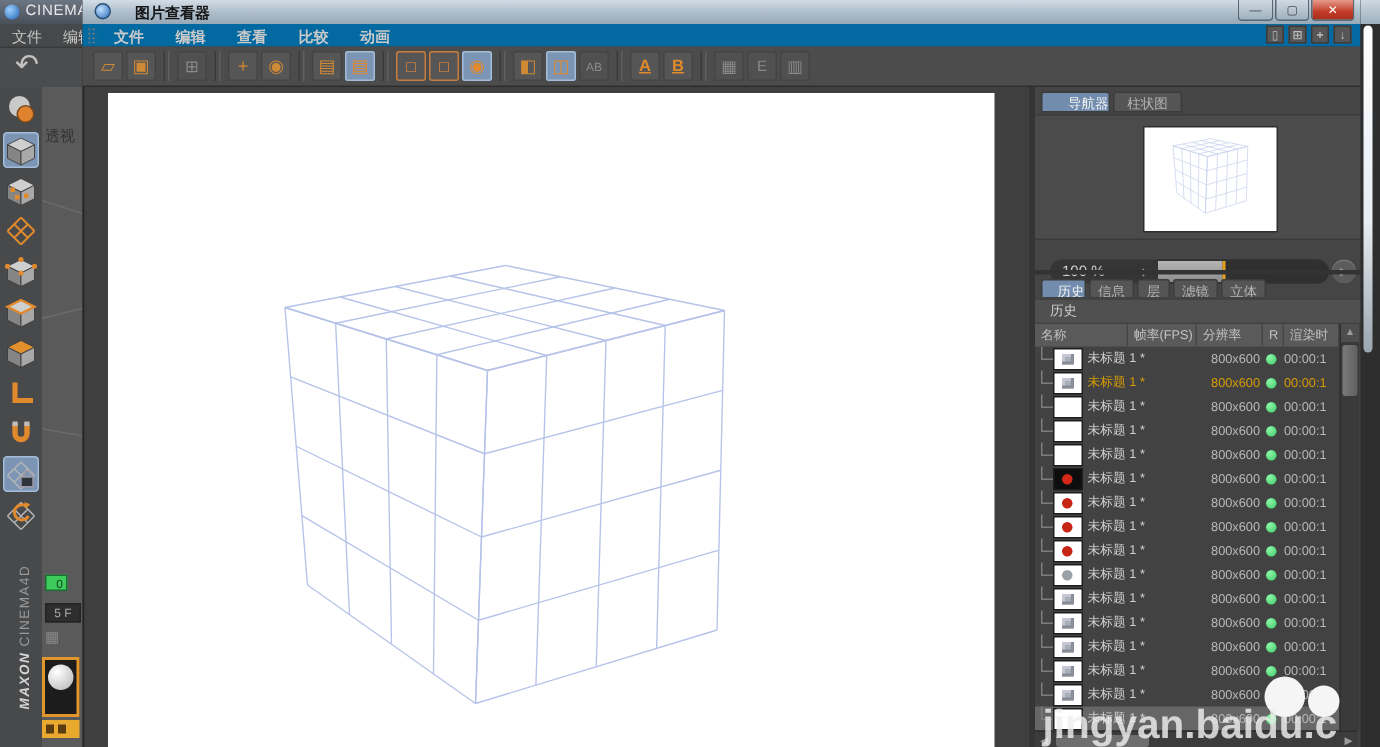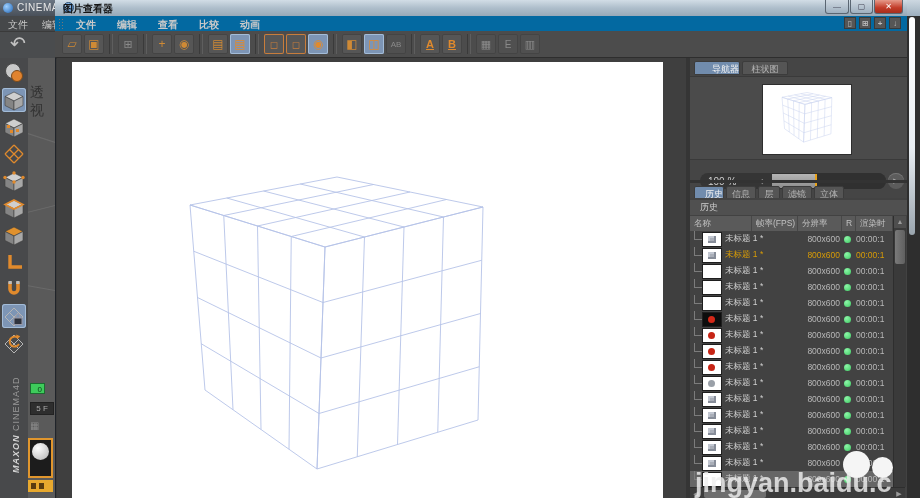--- a/index.html
+++ b/index.html
@@ -12,42 +12,42 @@
       background:radial-gradient(circle at 35% 35%,#9fd0ff,#1e63b4);}
   #main-title-text{position:absolute;left:17px;top:2px;font-size:10px;color:#e8e8e8;letter-spacing:.5px;}
   #main-menubar{left:0;top:16px;width:57px;height:15px;background:#46484a;color:#c8c8c8;font-size:10px;overflow:hidden;white-space:nowrap;border-bottom:1px solid #3a3a3a;}
   #main-menubar span{display:inline-block;margin:2px 0 0 8px;}
   #main-toolbar{left:0;top:32px;width:57px;height:26px;background:#4a4c4e;border-bottom:1px solid #333;}
   #undo-glyph{position:absolute;left:10px;top:0px;font-size:19px;color:#c2c2c2;}
   #palette{left:0;top:58px;width:28px;height:440px;background:#48494b;border-right:1px solid #3a3a3a;}
   .pal{width:24px;height:24px;margin:3px auto 3px auto;border-radius:3px;display:flex;align-items:center;justify-content:center;}
   .pal.active{background:#7d95b5;box-shadow:inset 0 0 0 1px #a3bcd8;}
   #strip{left:28px;top:58px;width:27px;height:440px;background:#5a5a5a;overflow:hidden;}
-  #viewport-label{position:absolute;left:2px;top:26px;font-size:14px;color:#333;}
+  #viewport-label{position:absolute;left:2px;top:26px;font-size:10px;color:#333;}
   .strip-line{position:absolute;width:40px;height:1px;background:#6a6a6a;transform:rotate(18deg);}
   #timeline-toggle{position:absolute;left:2px;top:325px;width:15px;height:11px;background:#3ecb5b;border:1px solid #1c6b30;
       color:#0b3d1a;font-size:8px;text-align:right;line-height:11px;padding-right:2px;box-sizing:border-box;}
   #frame-field{position:absolute;left:2px;top:344px;width:22px;height:11px;background:#2e2e2e;border:1px solid #222;
       color:#aaa;font-size:8px;text-align:center;line-height:11px;}
   #grid-mini-icon{position:absolute;left:2px;top:362px;font-size:10px;color:#8a8a8a;}
   #material-ball{position:absolute;left:0px;top:380px;width:25px;height:40px;background:#1c1c1c;border:2px solid #e0962d;box-sizing:border-box;}
   #material-ball .ball{position:absolute;left:2px;top:3px;width:17px;height:17px;border-radius:50%;
       background:radial-gradient(circle at 35% 30%,#ffffff,#c9c9c9 70%,#9a9a9a);}
   #material-tag{position:absolute;left:0px;top:422px;width:25px;height:12px;background:#e8a92e;
       background-image:linear-gradient(90deg,transparent 3px,#5a3c10 3px,#5a3c10 8px,transparent 8px,transparent 11px,#5a3c10 11px,#5a3c10 16px,transparent 16px);background-size:100% 6px;background-position:0 3px;background-repeat:no-repeat;}
   #maxon-logo{position:absolute;left:-34px;top:360px;width:100px;transform:rotate(-90deg);transform-origin:50% 50%;
       font-size:9px;color:#9a9a9a;letter-spacing:1px;white-space:nowrap;}
   #maxon-logo b{color:#d5d5d5;font-style:italic;}
   
   #viewer-frame{left:55px;top:0;width:852px;height:498px;border-left:1px solid #20242a;box-sizing:border-box;}
   #pv-titlebar{left:55px;top:0;width:852px;height:16px;
       background:linear-gradient(#d2dde6,#aebecb 50%,#97a9b8);border-bottom:1px solid #6b7b88;}
   #pv-title-icon{position:absolute;left:8px;top:2px;width:11px;height:11px;border-radius:50%;
       background:radial-gradient(circle at 35% 35%,#bfe0ff,#2a6cb8);border:1px solid #274e74;box-sizing:border-box;}
-  #pv-title-text{position:absolute;left:8px;top:2px;font-size:10px;color:#151515;font-weight:bold;}
+  #pv-title-text{position:absolute;left:35px;top:2px;font-size:10px;color:#151515;font-weight:bold;}
   .winbtn{position:absolute;top:0px;height:14px;border:1px solid #5a6672;border-top:none;border-radius:0 0 3px 3px;
       box-sizing:border-box;display:flex;align-items:center;justify-content:center;font-size:8px;color:#fff;
       background:linear-gradient(#cfd9e2,#9fb0bf);}
   .winbtn span{color:#445;}
   #btn-close{background:linear-gradient(#e69a8a,#c23b28 60%,#a72e1d);}
   #btn-close span{color:#fff;font-weight:bold;}
   #pv-menubar{left:55px;top:16px;width:852px;height:15px;background:#0369a1;border-bottom:1px solid #3b3b3b;color:#c9c9c9;font-size:10px;font-weight:bold;}
   #pv-menu-grip{position:absolute;left:3px;top:2px;width:7px;height:11px;
       background-image:radial-gradient(#777 30%,transparent 32%);background-size:3px 3px;}
   #pv-menus span{display:inline-block;margin:2px 0 0 21px;}

